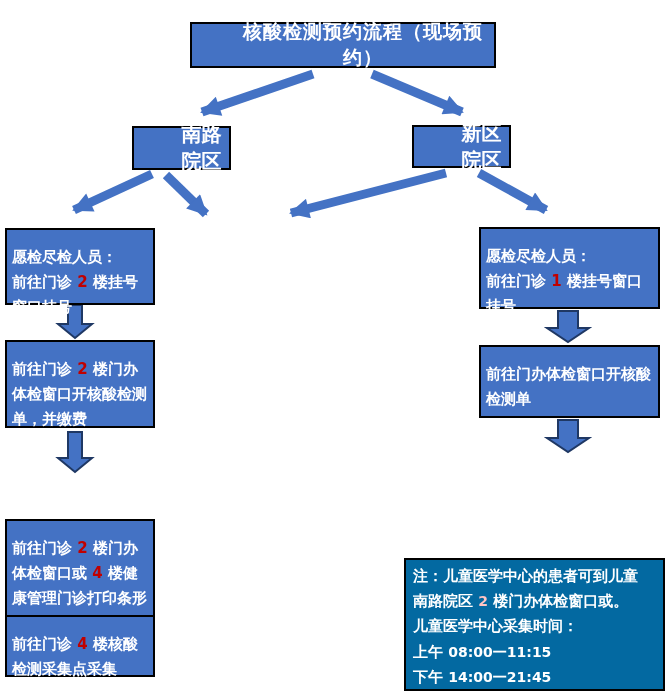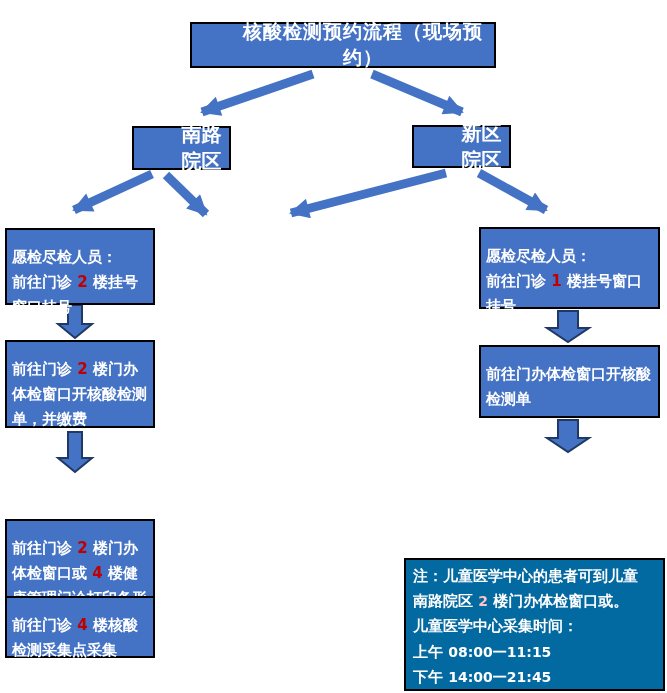--- a/index.html
+++ b/index.html
@@ -70,21 +70,21 @@
   </div>
 
   <div class="bluebox flowtext" style="left:5px;top:340px;width:150px;height:88px;">
     <span>前往门诊 </span><span class="num">2</span><span> 楼门办体检窗口开核酸检测单，并缴费</span>
   </div>
 
   <div class="bluebox flowtext" style="left:5px;top:475px;width:150px;height:102px;margin-top:44px;">
     <span>前往门诊 </span><span class="num">2</span><span> 楼门办体检窗口或 </span><span class="num">4</span><span> 楼健康管理门诊打印条形码</span>
   </div>
 
-  <div class="bluebox flowtext" style="left:5px;top:596px;width:150px;height:62px;">
+  <div class="bluebox flowtext" style="left:5px;top:615px;width:150px;height:62px;">
     <span>前往门诊 </span><span class="num">4</span><span> 楼核酸检测采集点采集</span>
   </div>
 
 
   <div class="bluebox flowtext" style="left:479px;top:227px;width:181px;height:82px;">
     <span>愿检尽检人员：</span><br>
     <span>前往门诊 </span><span class="num">1</span><span> 楼挂号窗口挂号</span>
   </div>
 
   <div class="bluebox flowtext" style="left:479px;top:345px;width:181px;height:73px;">

